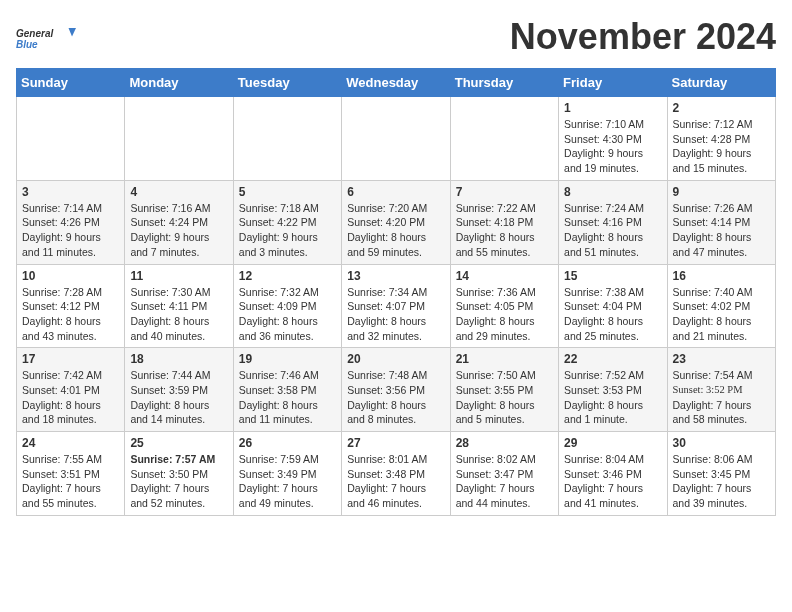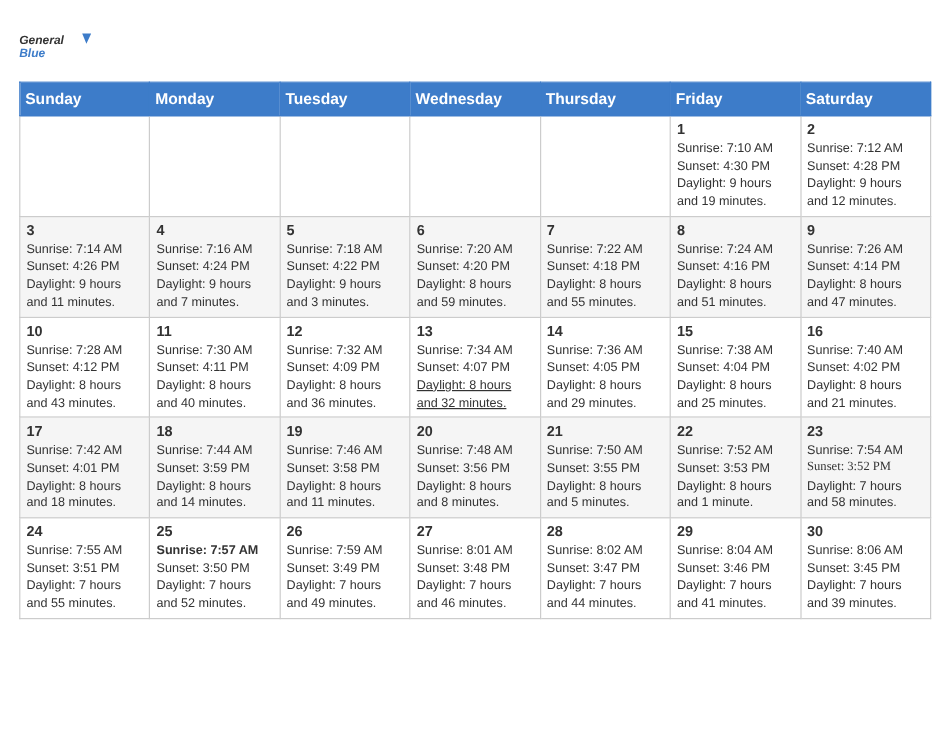--- a/index.html
+++ b/index.html
@@ -76,20 +76,21 @@
 
 <div class="header-section">
   <div class="logo">
   <svg width="60" height="44" viewBox="0 0 120 50" xmlns="http://www.w3.org/2000/svg">
     <text x="0" y="22" font-size="20" font-weight="bold" fill="#333" font-family="Arial">General</text>
     <text x="0" y="44" font-size="20" font-weight="bold" fill="#3d7cc9" font-family="Arial">Blue</text>
     <polygon points="105,5 120,5 112,22" fill="#3d7cc9"></polygon>
   </svg>
 </div>
   <div class="title-area">
+    <div class="month-title">November 2024</div>
   </div>
 </div>
 
 <table>
   <thead>
     <tr>
     <th>Sunday</th>
         <th>Monday</th>
         <th>Tuesday</th>
         <th>Wednesday</th>
@@ -108,21 +109,21 @@
         <td>
           <span class="day-num">1</span>
           <div style="line-height: 1.4;">Sunrise: 7:10 AM</div>
           <div style="line-height: 1.4;">Sunset: 4:30 PM</div>
           <div style="line-height: 1.4;">Daylight: 9 hours and 19 minutes.</div>
         </td>
         <td>
           <span class="day-num">2</span>
           <div style="line-height: 1.4;">Sunrise: 7:12 AM</div>
           <div style="line-height: 1.4;">Sunset: 4:28 PM</div>
-          <div style="line-height: 1.4;">Daylight: 9 hours and 12 minutes.</div>
+          <div style="line-height: 1.4;">Daylight: 9 hours and 15 minutes.</div>
         </td>
       </tr>
       <tr>
         <td>
           <span class="day-num">3</span>
           <div style="line-height: 1.4;">Sunrise: 7:14 AM</div>
           <div style="line-height: 1.4;">Sunset: 4:26 PM</div>
           <div style="line-height: 1.4;">Daylight: 9 hours and 11 minutes.</div>
         </td>
         <td>
@@ -178,21 +179,21 @@
         <td>
           <span class="day-num">12</span>
           <div style="line-height: 1.4;">Sunrise: 7:32 AM</div>
           <div style="line-height: 1.4;">Sunset: 4:09 PM</div>
           <div style="line-height: 1.4;">Daylight: 8 hours and 36 minutes.</div>
         </td>
         <td>
           <span class="day-num">13</span>
           <div style="line-height: 1.4;">Sunrise: 7:34 AM</div>
           <div style="line-height: 1.4;">Sunset: 4:07 PM</div>
-          <div style="line-height: 1.4; text-decoration: underline;">Daylight: 8 hours and 32 minutes.</div>
+          <div style="line-height: 1.4;">Daylight: 8 hours and 32 minutes.</div>
         </td>
         <td>
           <span class="day-num">14</span>
           <div style="line-height: 1.4;">Sunrise: 7:36 AM</div>
           <div style="line-height: 1.4;">Sunset: 4:05 PM</div>
           <div style="line-height: 1.4;">Daylight: 8 hours and 29 minutes.</div>
         </td>
         <td>
           <span class="day-num">15</span>
           <div style="line-height: 1.4;">Sunrise: 7:38 AM</div>

